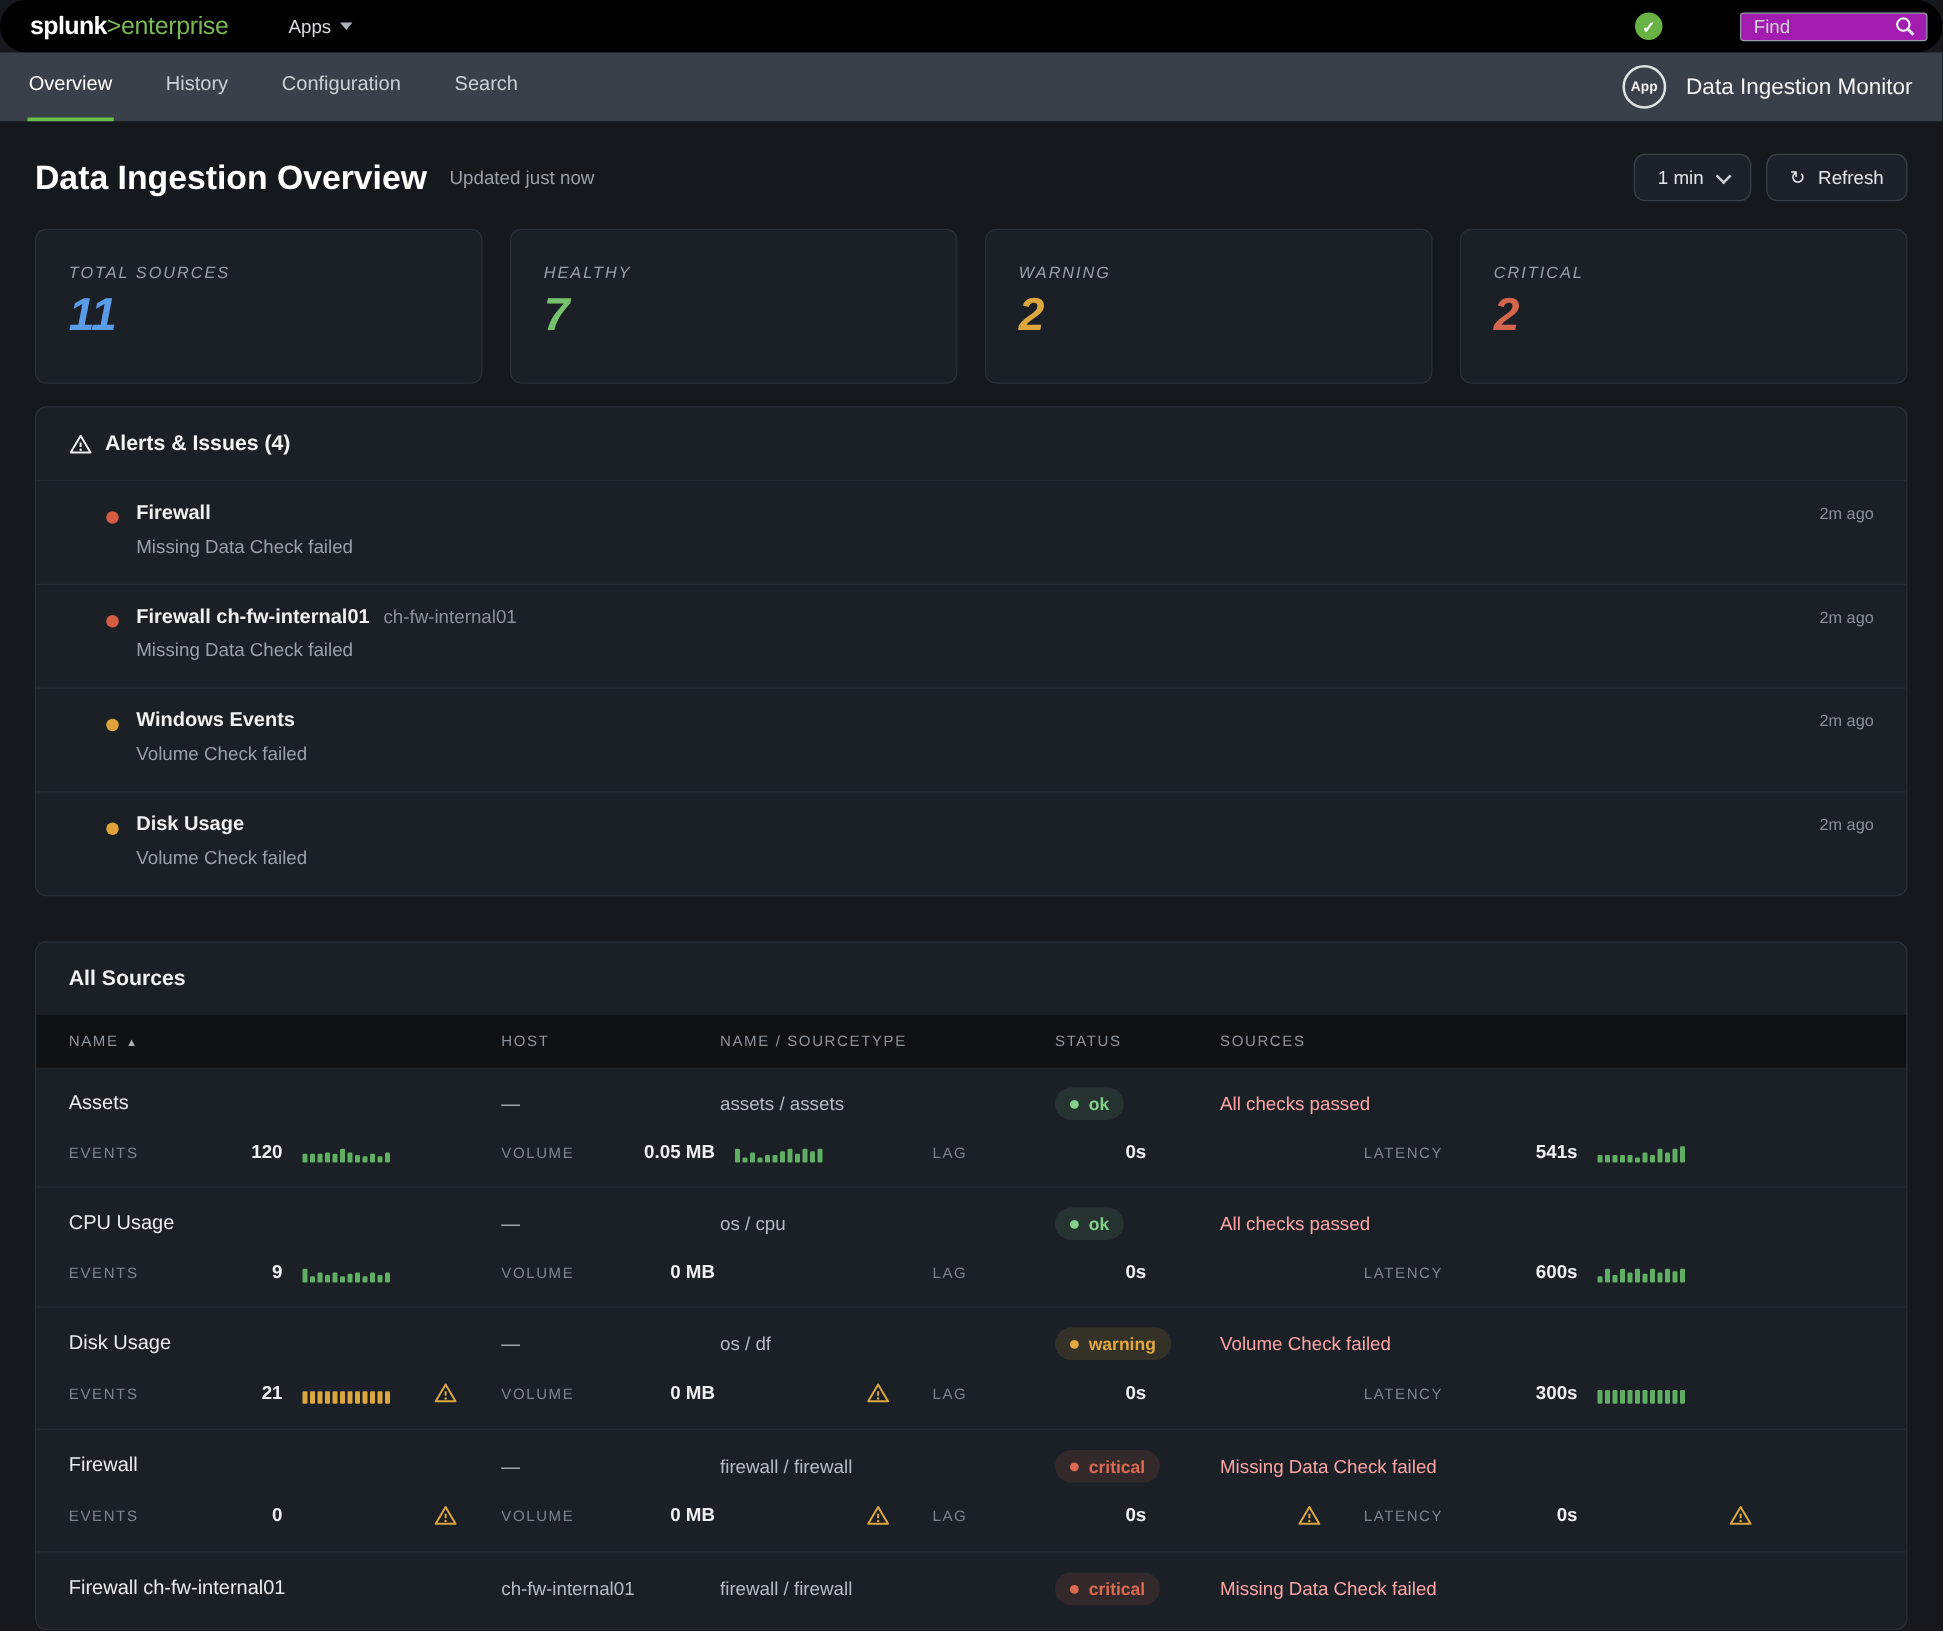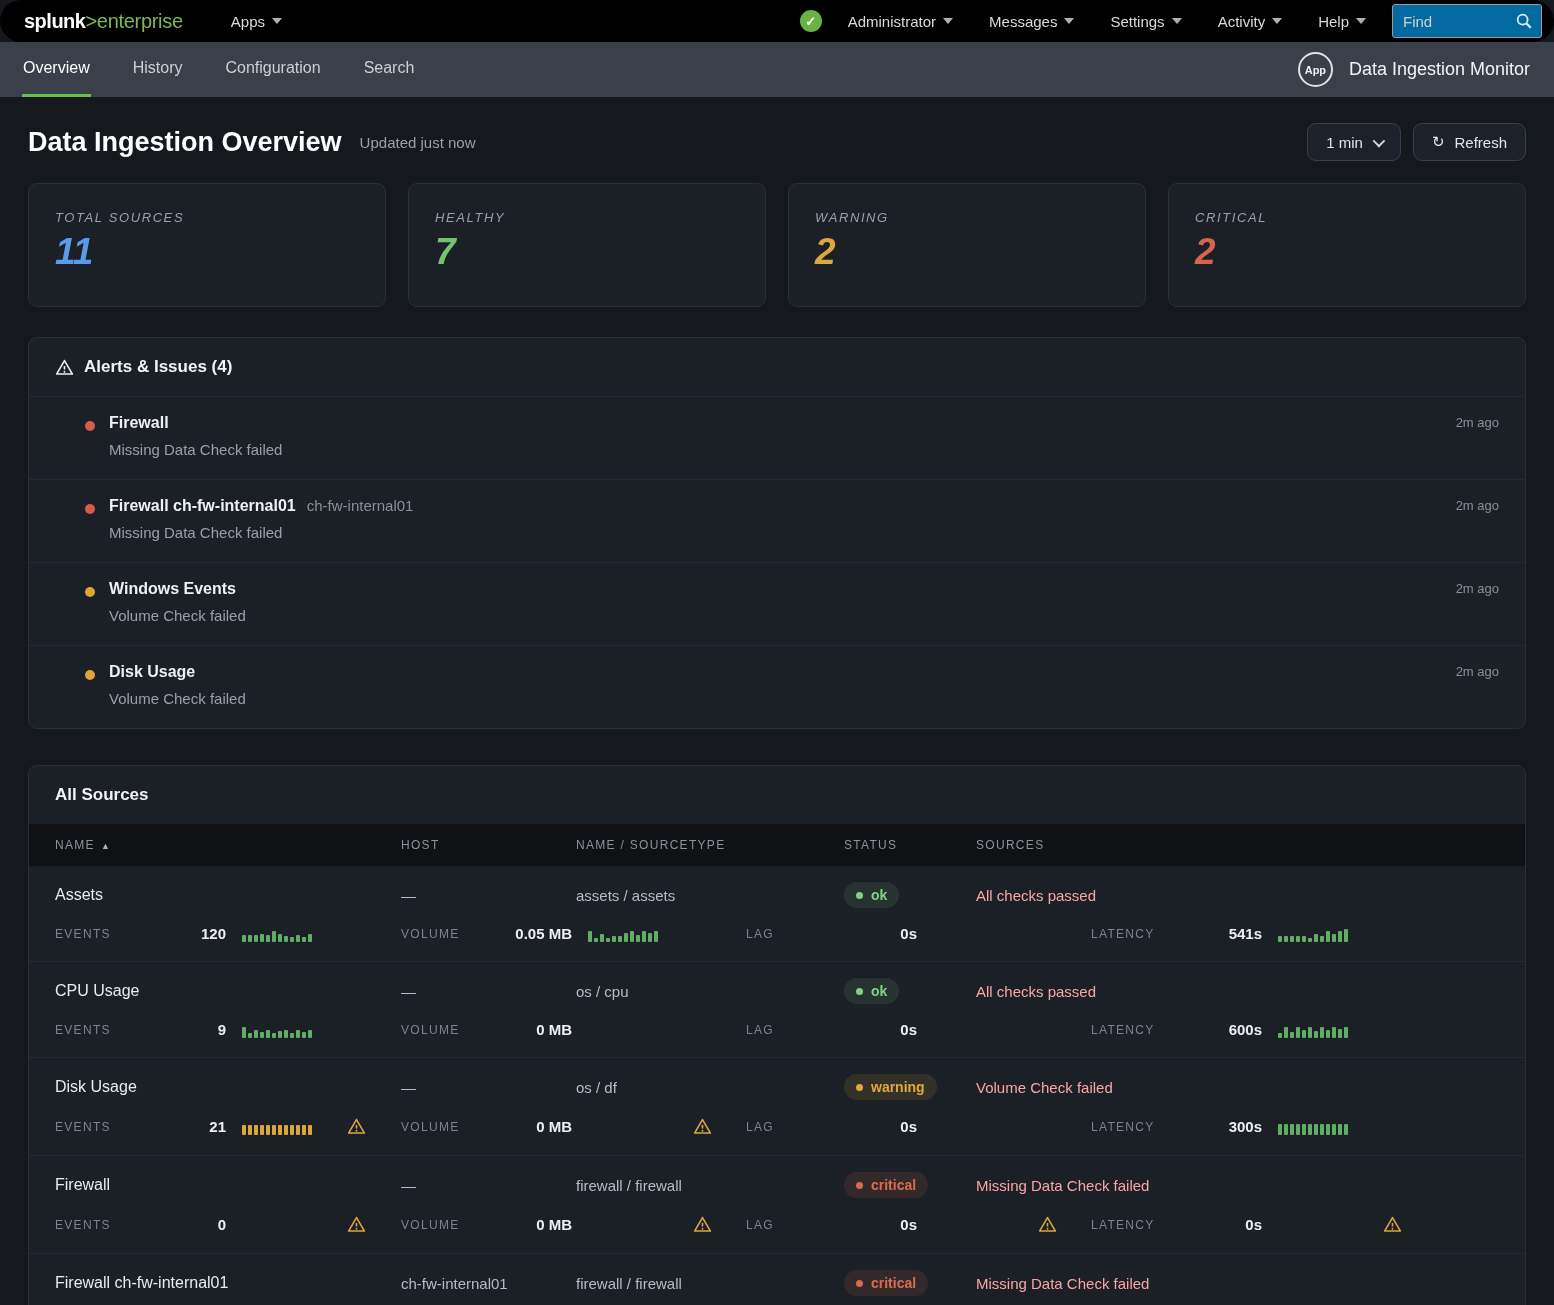--- a/index.html
+++ b/index.html
@@ -10,21 +10,21 @@
   .topbar { height:42px; background:#000; display:flex; align-items:center; padding:0 12px 0 24px;border-radius:21px; }
   .logo { font-size:20px; display:flex; align-items:baseline; }
   .logo .lb { font-weight:800; color:#fff; letter-spacing:-0.5px; }
   .logo .la { font-weight:400; color:#7cb956; letter-spacing:-0.3px; }
   .apps { margin-left:48px; display:flex; align-items:center; gap:7px; color:#d7dade; font-size:15px; cursor:pointer; }
   .caret { width:0; height:0; border-left:5px solid transparent; border-right:5px solid transparent; border-top:6px solid #aeb2b8; }
   .topbar .sp { flex:1; }
   .okbadge { width:22px; height:22px; border-radius:50%; background:#69b345; color:#fff; display:flex; align-items:center; justify-content:center; font-size:13px; font-weight:700; margin-right:26px; }
   .menus { display:flex; align-items:center; gap:36px; margin-right:26px; }
   .menu-item { display:flex; align-items:center; gap:7px; color:#d7dade; font-size:15px; cursor:pointer; }
-  .findbox { width:150px; height:34px; border:1px solid #979da5; border-radius:3px; background:#0369a1; display:flex; align-items:center; padding:0 8px 0 10px; }
+  .findbox { width:150px; height:23px; border:1px solid #979da5; border-radius:3px; background:#a21caf; display:flex; align-items:center; padding:0 8px 0 10px;margin-left:36px; }
   .findbox input { flex:1; min-width:0; background:transparent; border:none; outline:none; color:#d7dade; font-size:15px; font-family:"Liberation Sans", sans-serif; }
   .findbox input::placeholder { color:#cfd2d6; opacity:1; }
 
   
   .subnav { height:55px; background:#3a4049; display:flex; align-items:stretch; padding:0 24px 0 22px; }
   .tabs { display:flex; gap:41px; }
   .tab { display:flex; align-items:center; font-size:16px; color:#ccd0d5; border-bottom:3px solid transparent; padding:0 1px; cursor:pointer; }
   .tab.active { color:#fff; border-bottom-color:#6abf4b; }
   .subnav .sp { flex:1; }
   .appid { display:flex; align-items:center; gap:16px; }
@@ -41,21 +41,21 @@
   .chev { width:9px; height:9px; border-right:2px solid #cfd2d6; border-bottom:2px solid #cfd2d6; transform:rotate(45deg) translateY(-2px); }
 
   
   .stats { margin:0 28px; display:grid; grid-template-columns:repeat(4,1fr); gap:22px; }
   .card { background:#1b1f26; border:1px solid #2b3038; border-radius:9px; padding:26px 26px 24px; height:124px;font-style:italic; }
   .card .lbl { font-size:13px; letter-spacing:1.6px; color:#9aa0a8; }
   .card .val { font-size:37px; font-weight:800; margin-top:7px; line-height:1.1; }
 
   
   .panel { margin:0 28px; background:#1b1f26; border:1px solid #2b3038; border-radius:9px; overflow:hidden; }
-  .panel.alerts { margin-top:30px; }
+  .panel.alerts { margin-top:18px; }
   .panel.sources { margin-top:36px; }
   .panel-title { display:flex; align-items:center; gap:10px; padding:19px 26px; font-size:17px; font-weight:700; color:#f0f2f4; }
   .panel.alerts .panel-title { border-bottom:1px solid #262b33; }
 
   
   .alert-item { position:relative; padding:17px 26px 21px 80px; border-bottom:1px solid #262b33; cursor:pointer; }
   .alert-item:last-child { border-bottom:none; }
   .alert-dot { position:absolute; left:56px; top:24px; width:10px; height:10px; border-radius:50%; }
   .alert-dot.critical { background:#d65c43; }
   .alert-dot.warning { background:#dfa339; }
@@ -93,42 +93,20 @@
   <div class="logo">
     <span class="lb">splunk</span>
       <span class="la">&gt;enterprise</span>
   </div>
   <div class="apps">
     <span>Apps</span>
     <span class="caret"></span>
   </div>
   <div class="sp"></div>
   <div class="okbadge">✓</div>
-  <div class="menus" id="topbar-menus">
-      <div class="menu-item">
-        <span>Administrator</span>
-        <span class="caret"></span>
-      </div>
-      <div class="menu-item">
-        <span>Messages</span>
-        <span class="caret"></span>
-      </div>
-      <div class="menu-item">
-        <span>Settings</span>
-        <span class="caret"></span>
-      </div>
-      <div class="menu-item">
-        <span>Activity</span>
-        <span class="caret"></span>
-      </div>
-      <div class="menu-item">
-        <span>Help</span>
-        <span class="caret"></span>
-      </div>
-    </div>
   <div class="findbox">
     <input type="text" placeholder="Find" style="">
     <svg width="18" height="18" viewBox="0 0 20 20">
       <circle cx="8.5" cy="8.5" r="5.5" fill="none" stroke="#e8eaec" stroke-width="2"></circle>
       <line x1="12.8" y1="12.8" x2="17.5" y2="17.5" stroke="#e8eaec" stroke-width="2.6"></line>
     </svg>
   </div>
 </div>
 
 <div class="subnav">

